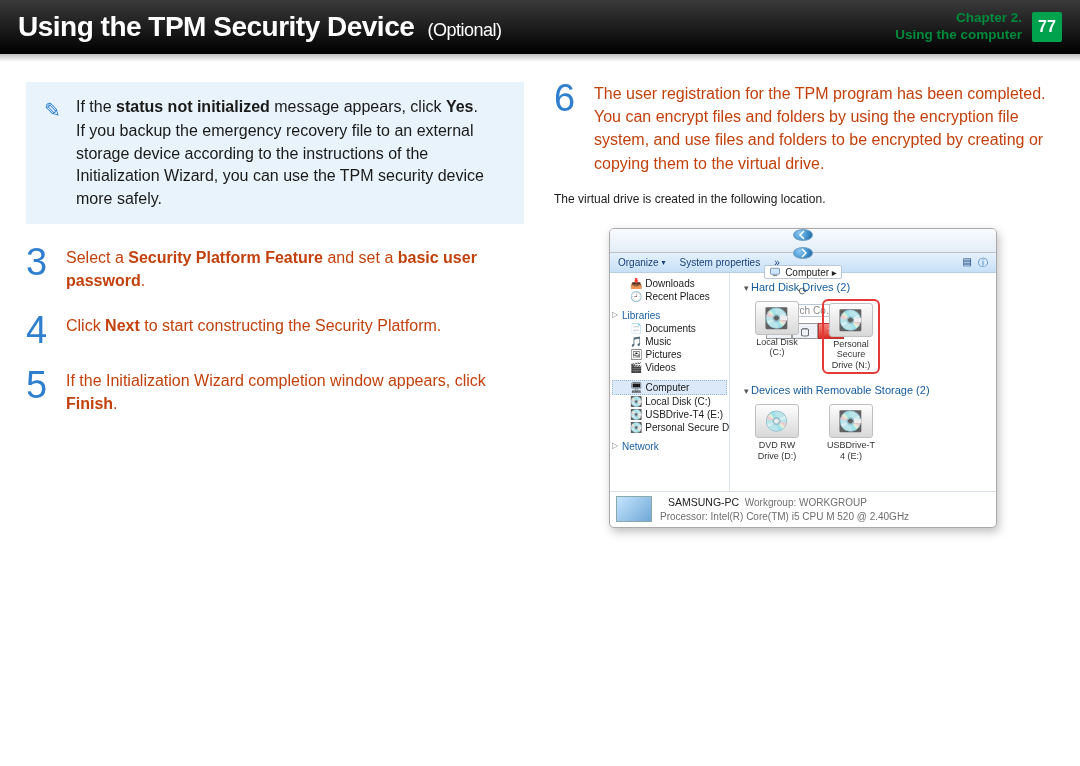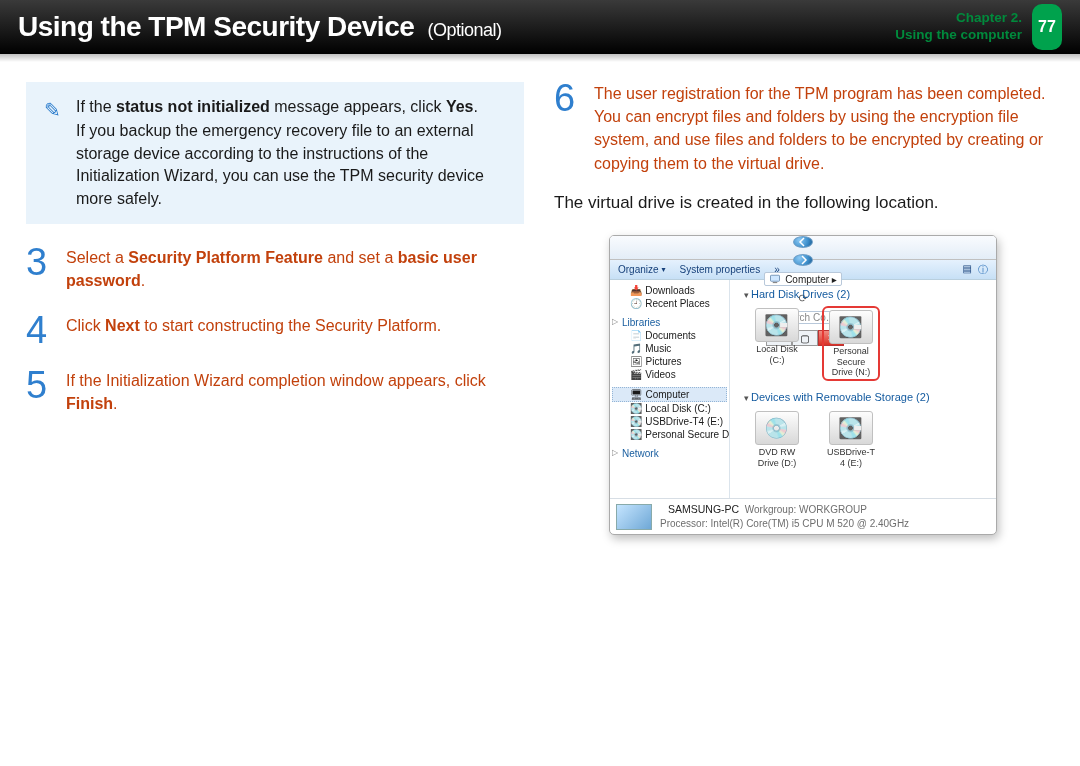--- a/index.html
+++ b/index.html
@@ -29,40 +29,40 @@
     letter-spacing: -0.5px;
   }
   .header-title .opt {
     font-size: 18px;
     font-weight: 400;
     margin-left: 6px;
   }
   .header-right { margin-left:auto; display:flex; align-items:center; gap:10px;}
   .header-chapter { color:#008a3c; text-align:right; font-size:13.5px; font-weight:700; line-height:1.25;}
   .page-num {
-    width: 30px; height: 46px; background:#00a24d; color:#fff;
+    width: 30px; height: 30px; background:#00a24d; color:#fff;
     display:flex; align-items:center; justify-content:center;
-    font-size:16px; font-weight:700; border-radius:10px;
+    font-size:16px; font-weight:700; border-radius:2px;
   }
   .content {
     display:flex; gap: 30px; padding: 28px 28px 0 26px;
   }
   .col { flex:1; }
   .note {
     background:#e9f3fb; padding:14px 14px 14px 50px; font-size:16px;
     line-height:1.4; color:#1a1a1a; position:relative;
   }
   .note-icon {
     position:absolute; left:18px; top:14px;
     color:#2f7fce; font-size:20px;
   }
   .step { display:flex; gap:12px; margin-top:22px; }
   .step-num { color:#2f7fce; font-size:38px; font-weight:300; line-height:0.85; min-width:28px;}
   .step-body { font-size:16px; line-height:1.45; color:#c2410c; }
-  .after-step6 { font-size:17px; line-height:1.45; margin:16px 0 20px 0; color:#1a1a1a;}
+  .after-step6 { font-size:12px; line-height:1.45; margin:16px 0 20px 0; color:#1a1a1a;}
   .bold { font-weight:700; }
   
   .explorer-wrap { display:flex; justify-content:center; }
   .explorer {
     width: 388px; border:1px solid #aaa; border-radius:5px; overflow:hidden;
     box-shadow: 2px 4px 10px rgba(0,0,0,0.25);
     font-family: "Segoe UI", Tahoma, sans-serif;
     background:#fff;
   }
   .ex-titlebar {

